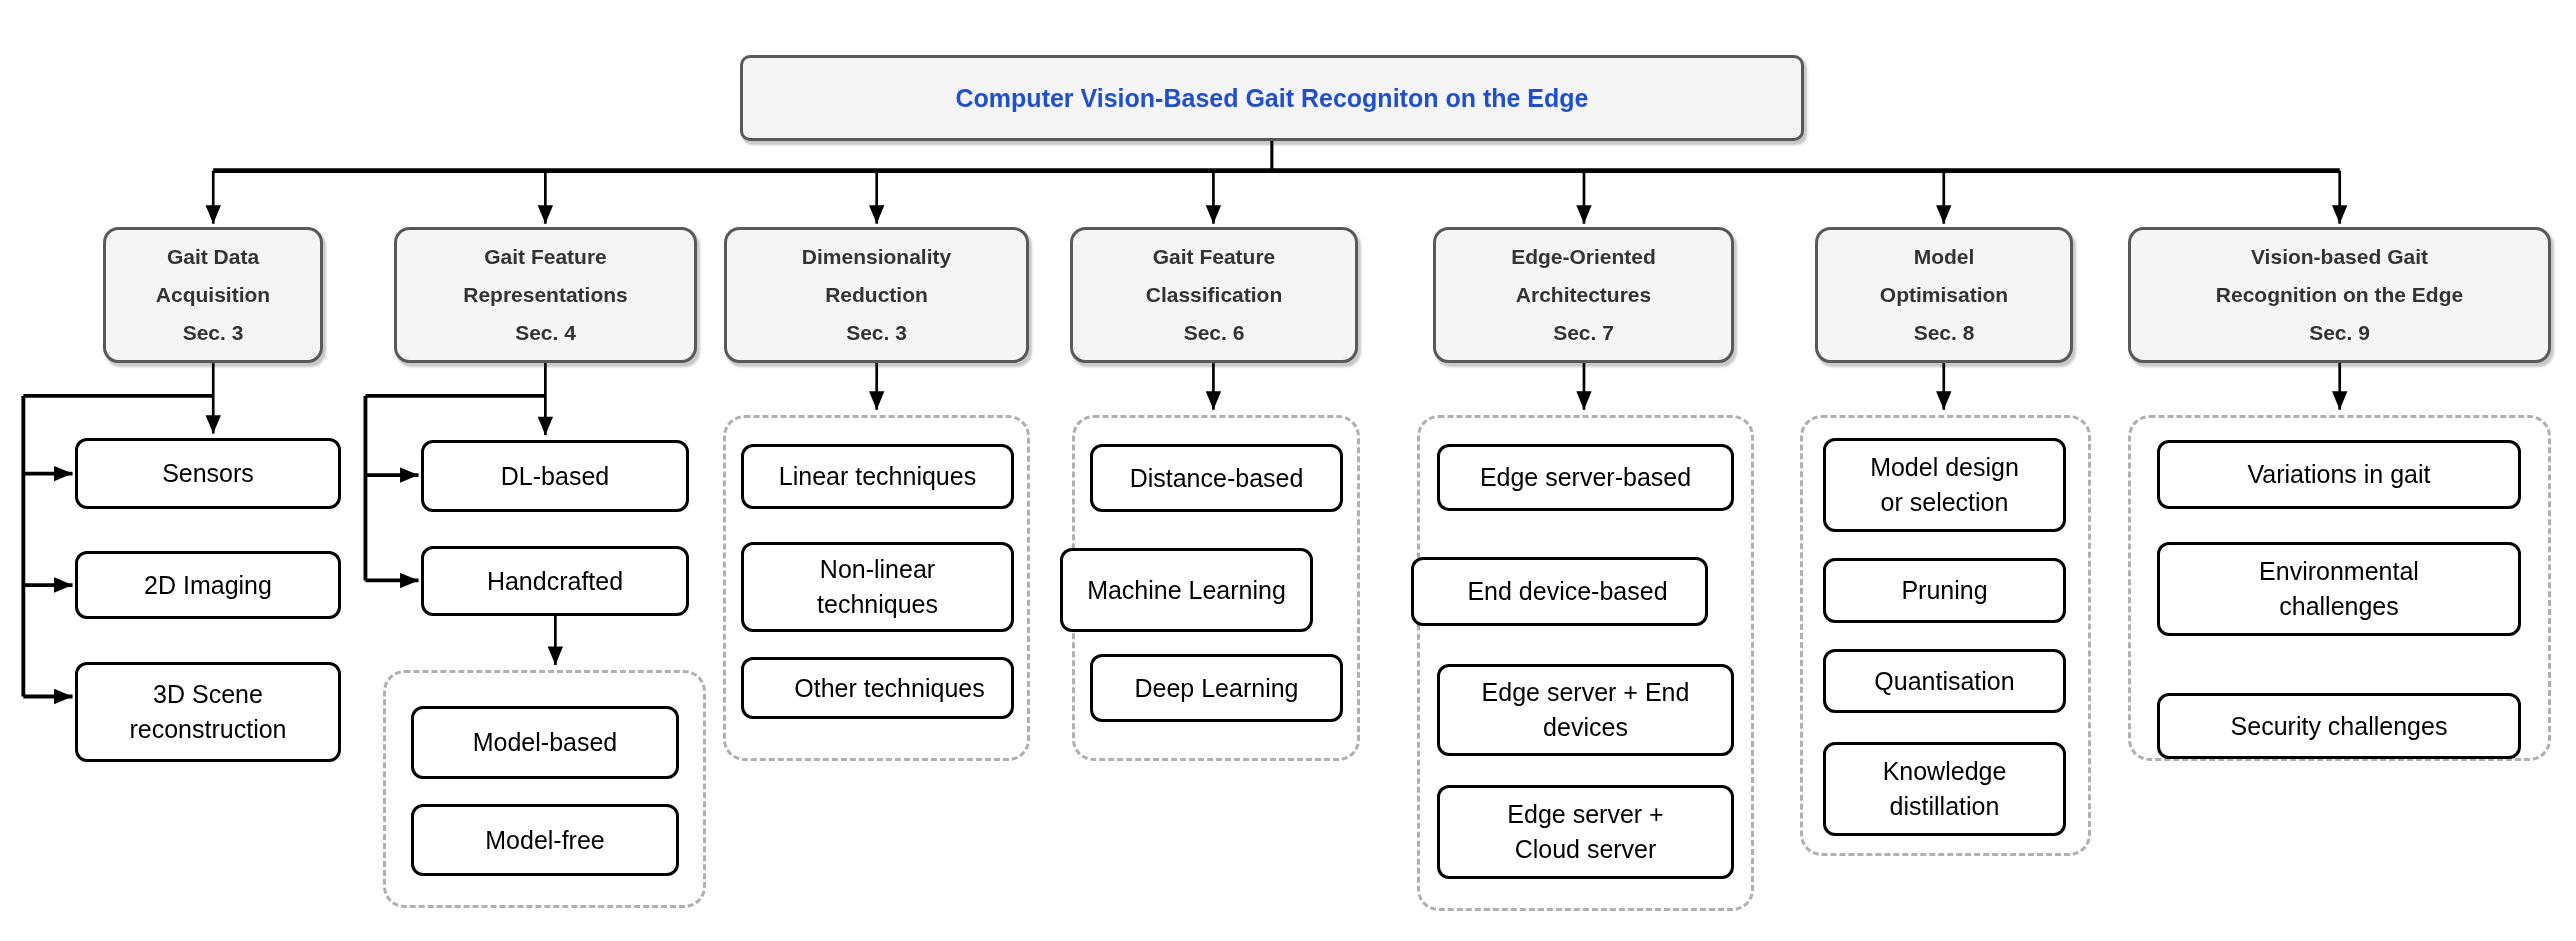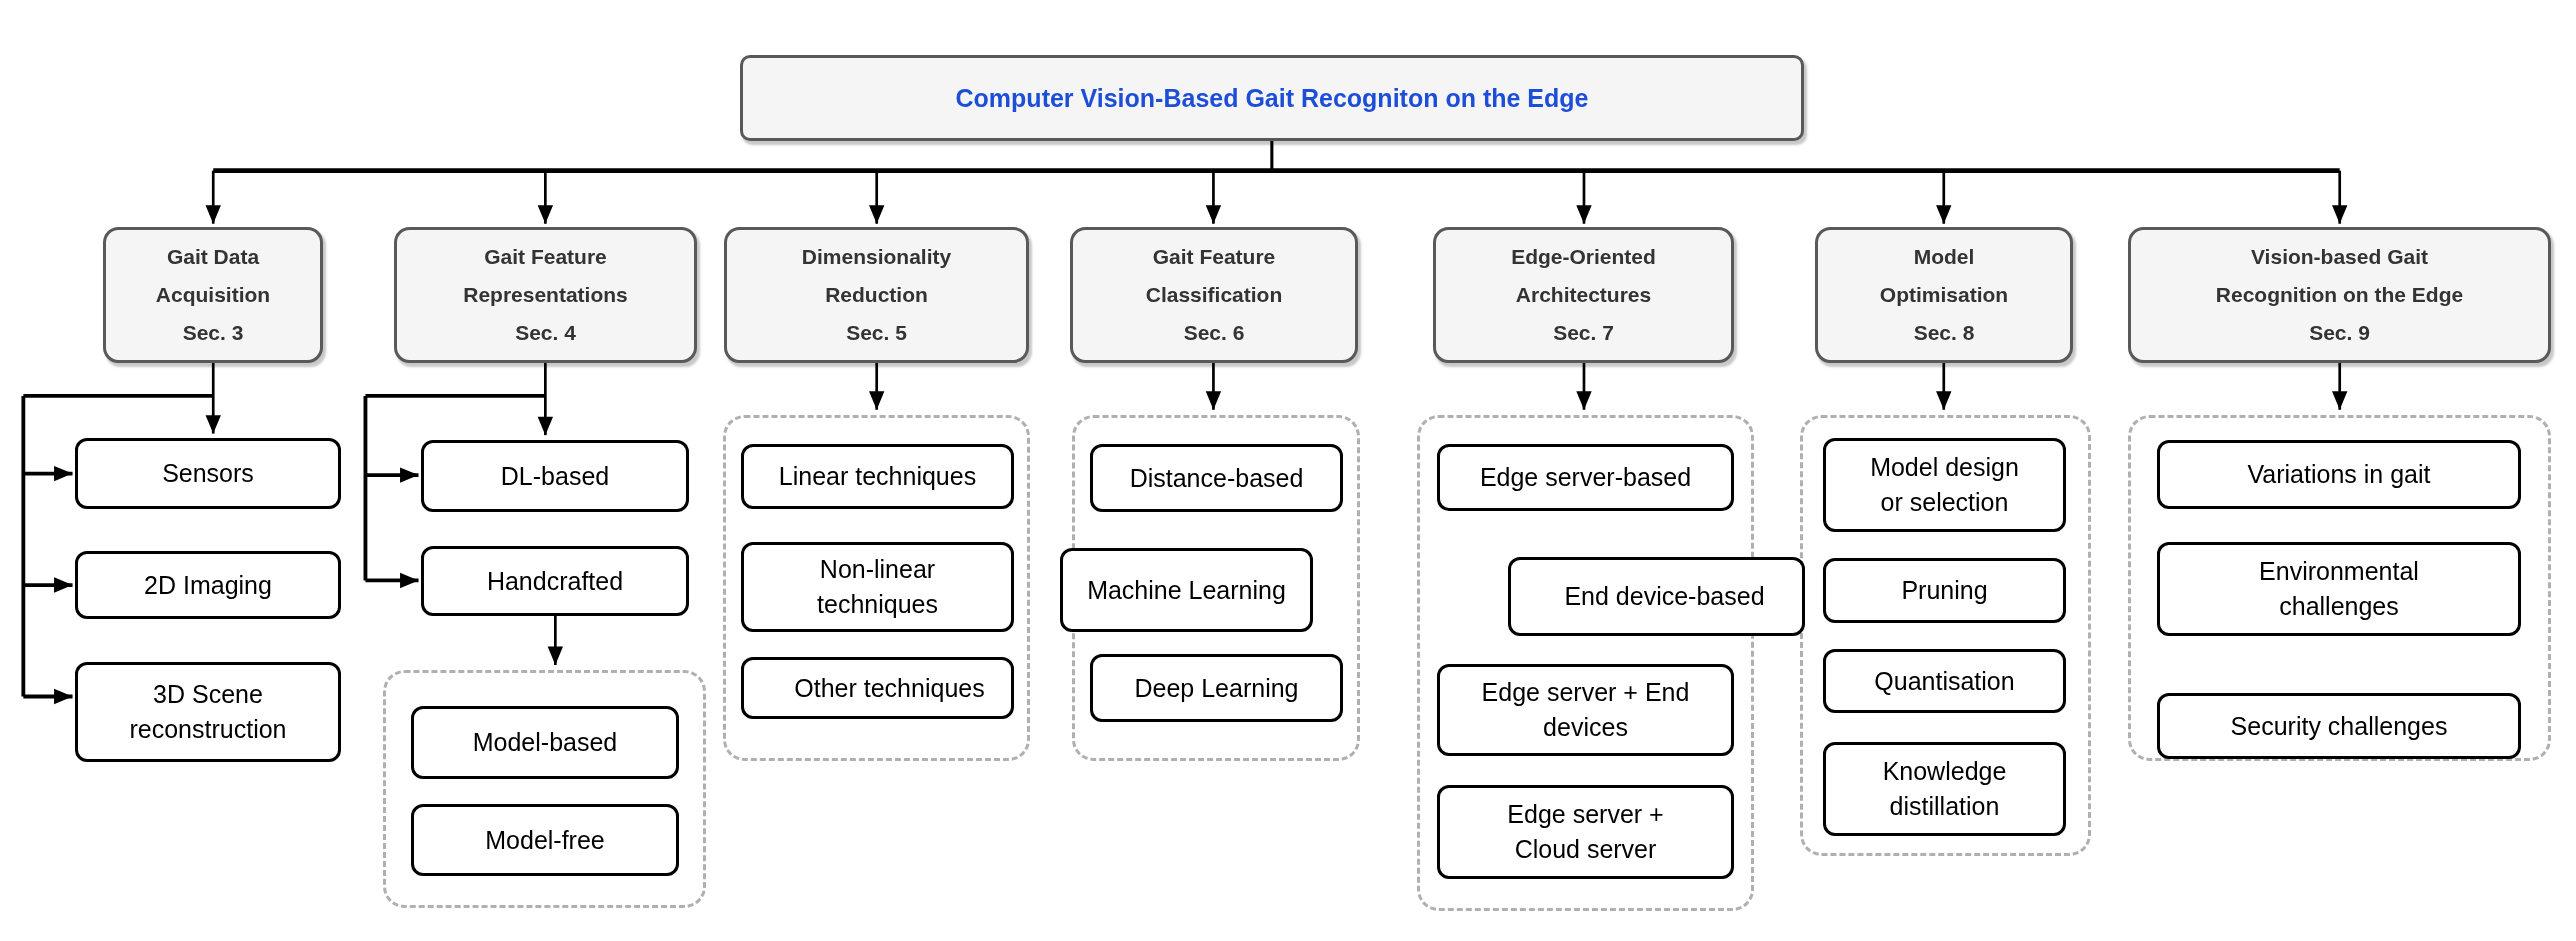--- a/index.html
+++ b/index.html
@@ -85,21 +85,21 @@
   <div class="box title-box" style="left:740px;top:32px;width:1064px;height:86px;">Computer Vision-Based Gait Recogniton on the Edge</div>
 
   <div class="box section-box" style="left:103px;top:227px;width:220px;height:136px;">Gait Data
 Acquisition
 Sec. 3</div>
   <div class="box section-box" style="left:394px;top:227px;width:303px;height:136px;">Gait Feature
 Representations
 Sec. 4</div>
   <div class="box section-box" style="left:724px;top:227px;width:305px;height:136px;">Dimensionality
 Reduction
-Sec. 5</div>
+Sec. 3</div>
   <div class="box section-box" style="left:1070px;top:227px;width:288px;height:136px;">Gait Feature
 Classification
 Sec. 6</div>
   <div class="box section-box" style="left:1433px;top:227px;width:301px;height:136px;">Edge-Oriented
 Architectures
 Sec. 7</div>
   <div class="box section-box" style="left:1815px;top:227px;width:258px;height:136px;">Model
 Optimisation
 Sec. 8</div>
   <div class="box section-box" style="left:2128px;top:227px;width:423px;height:136px;">Vision-based Gait
@@ -123,21 +123,21 @@
 techniques</div>
   <div class="box child-box" style="left:741px;top:657px;width:273px;height:62px;padding-left:24px;">Other techniques</div>
 
   <div class="box group-box" style="left:1072px;top:415px;width:288px;height:346px;"></div>
   <div class="box child-box" style="left:1090px;top:444px;width:253px;height:68px;">Distance-based</div>
   <div class="box child-box" style="left:1060px;top:548px;width:253px;height:84px;">Machine Learning</div>
   <div class="box child-box" style="left:1090px;top:654px;width:253px;height:68px;">Deep Learning</div>
 
   <div class="box group-box" style="left:1417px;top:415px;width:337px;height:496px;"></div>
   <div class="box child-box" style="left:1437px;top:444px;width:297px;height:67px;">Edge server-based</div>
-  <div class="box child-box" style="left:1508px;top:557px;width:297px;height:79px;padding-left:16px;">End device-based</div>
+  <div class="box child-box" style="left:1411px;top:557px;width:297px;height:69px;padding-left:16px;">End device-based</div>
   <div class="box child-box" style="left:1437px;top:664px;width:297px;height:92px;">Edge server + End
 devices</div>
   <div class="box child-box" style="left:1437px;top:785px;width:297px;height:94px;">Edge server +
 Cloud server</div>
 
   <div class="box group-box" style="left:1800px;top:415px;width:291px;height:441px;"></div>
   <div class="box child-box" style="left:1823px;top:438px;width:243px;height:94px;">Model design
 or selection</div>
   <div class="box child-box" style="left:1823px;top:558px;width:243px;height:65px;">Pruning</div>
   <div class="box child-box" style="left:1823px;top:649px;width:243px;height:64px;">Quantisation</div>

